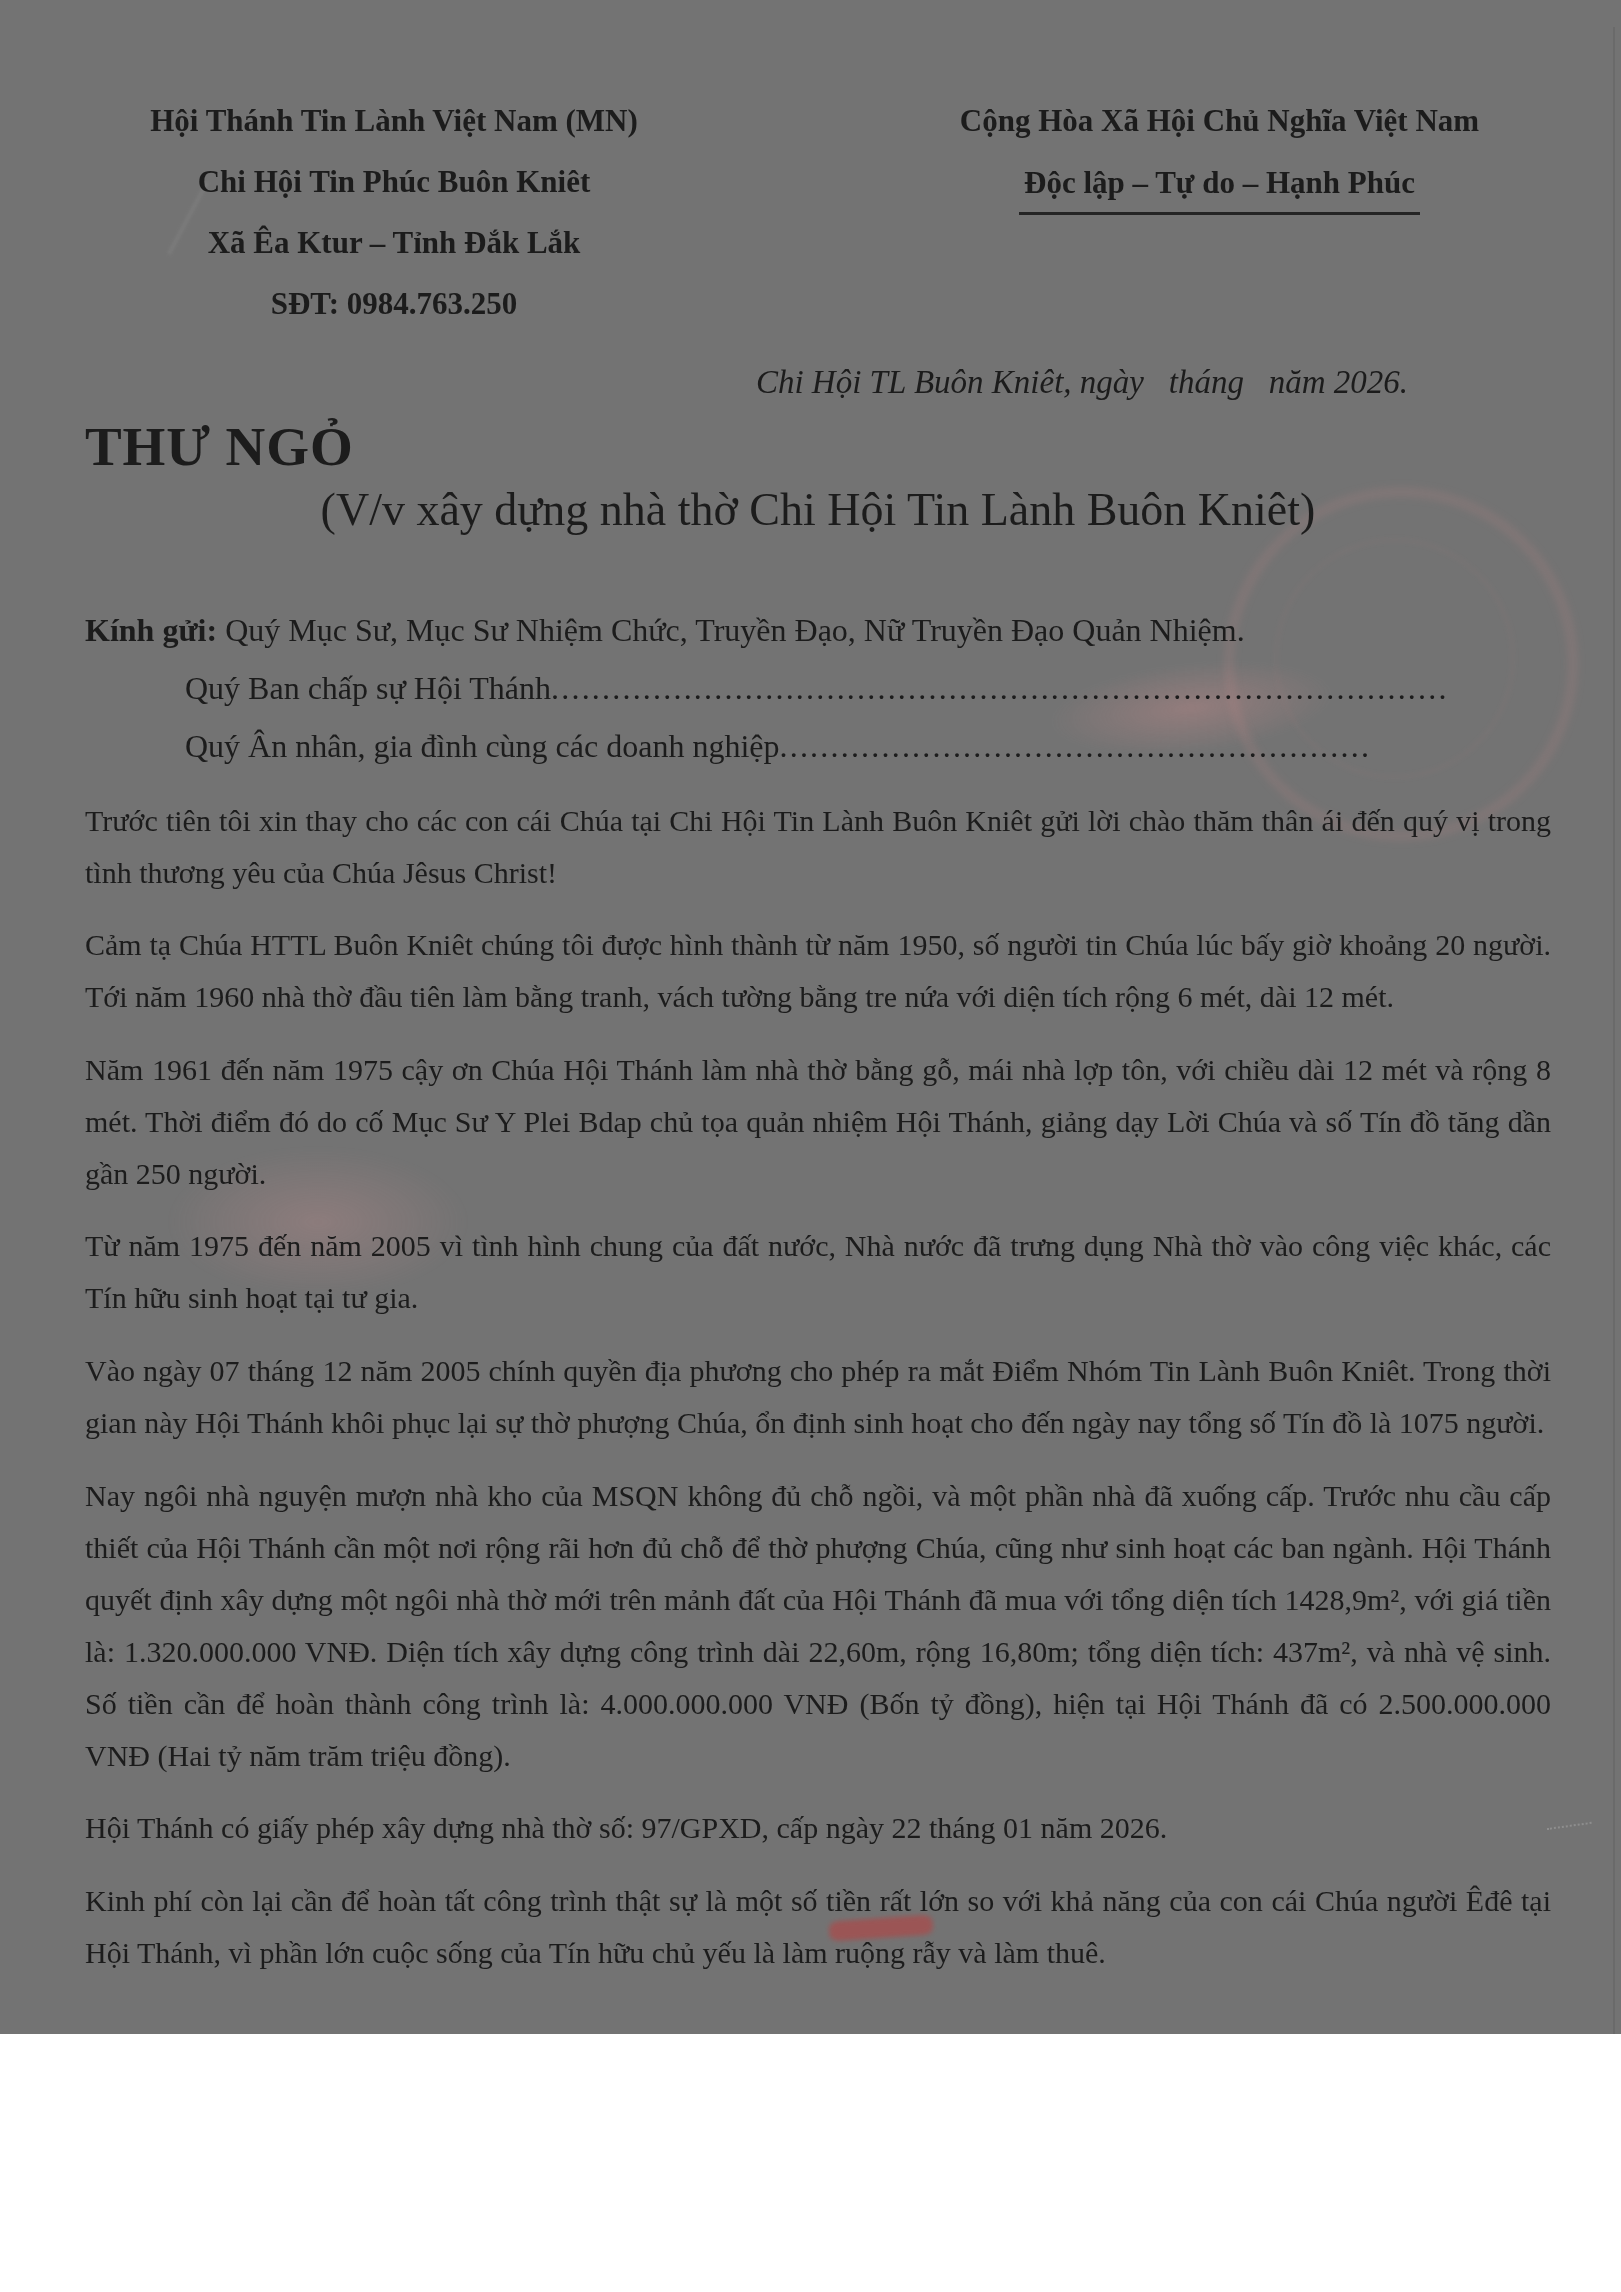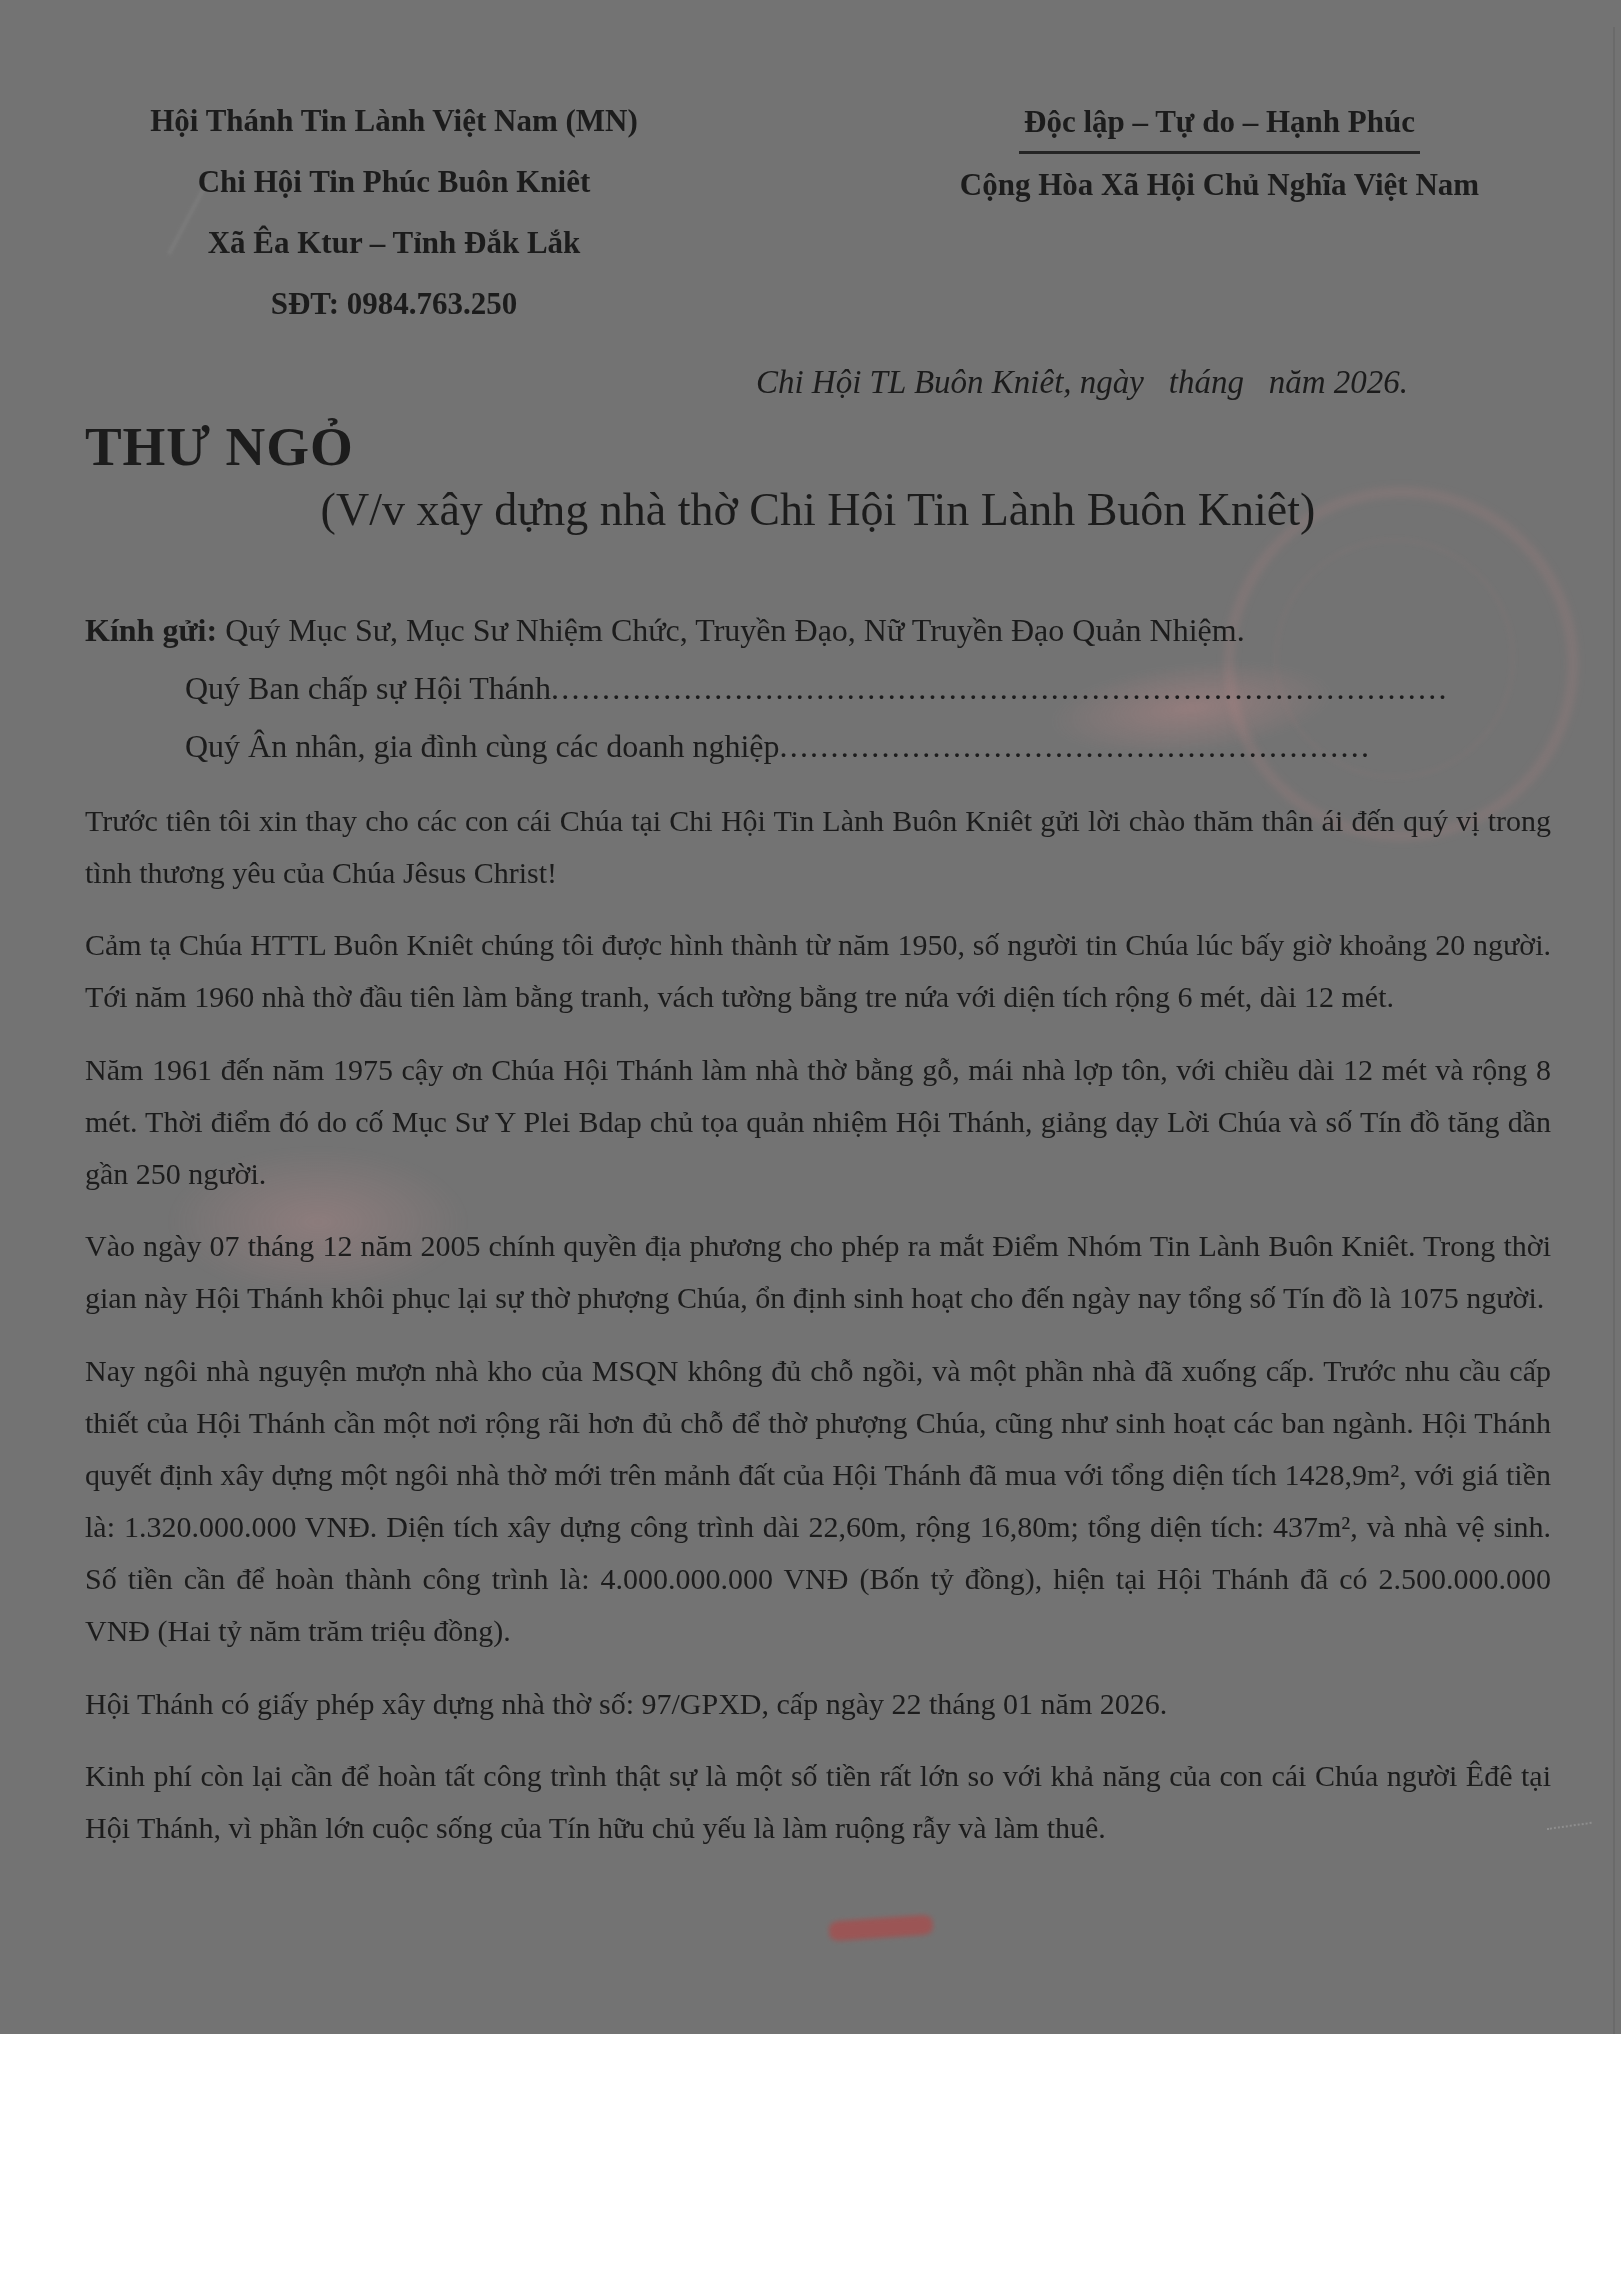--- a/index.html
+++ b/index.html
@@ -72,22 +72,22 @@
   <div class="content">
 
     <div class="header">
       <div class="h-left">
         <div>Hội Thánh Tin Lành Việt Nam (MN)</div>
         <div>Chi Hội Tin Phúc Buôn Kniêt</div>
         <div>Xã Êa Ktur – Tỉnh Đắk Lắk</div>
         <div>SĐT: 0984.763.250</div>
       </div>
       <div class="h-right">
+        <div>Cộng Hòa Xã Hội Chủ Nghĩa Việt Nam</div>
         <div><span class="motto">Độc lập – Tự do – Hạnh Phúc</span></div>
-        <div>Cộng Hòa Xã Hội Chủ Nghĩa Việt Nam</div>
       </div>
     </div>
 
     <div class="dateline">Chi Hội TL Buôn Kniêt, ngày   tháng   năm 2026.</div>
 
     <div class="title">THƯ NGỎ</div>
     <div class="subtitle">(V/v xây dựng nhà thờ Chi Hội Tin Lành Buôn Kniêt)</div>
 
     <div class="salutation">
       <div class="sal-line1">
@@ -98,20 +98,21 @@
       </div>
       <div class="sal-row">
         <span>Quý Ân nhân, gia đình cùng các doanh nghiệp</span><span class="dots">..........................................................</span>
       </div>
     </div>
 
     <div class="bodytext">
       <p>Trước tiên tôi xin thay cho các con cái Chúa tại Chi Hội Tin Lành Buôn Kniêt gửi lời chào thăm thân ái đến quý vị trong tình thương yêu của Chúa Jêsus Christ!</p>
       <p>Cảm tạ Chúa HTTL Buôn Kniêt chúng tôi được hình thành từ năm 1950, số người tin Chúa lúc bấy giờ khoảng 20 người. Tới năm 1960 nhà thờ đầu tiên làm bằng tranh, vách tường bằng tre nứa với diện tích rộng 6 mét, dài 12 mét.</p>
       <p>Năm 1961 đến năm 1975 cậy ơn Chúa Hội Thánh làm nhà thờ bằng gỗ, mái nhà lợp tôn, với chiều dài 12 mét và rộng 8 mét. Thời điểm đó do cố Mục Sư Y Plei Bdap chủ tọa quản nhiệm Hội Thánh, giảng dạy Lời Chúa và số Tín đồ tăng dần gần 250 người.</p>
+      <p>Từ năm 1975 đến năm 2005 vì tình hình chung của đất nước, Nhà nước đã trưng dụng Nhà thờ vào công việc khác, các Tín hữu sinh hoạt tại tư gia.</p>
       <p>Vào ngày 07 tháng 12 năm 2005 chính quyền địa phương cho phép ra mắt Điểm Nhóm Tin Lành Buôn Kniêt. Trong thời gian này Hội Thánh khôi phục lại sự thờ phượng Chúa, ổn định sinh hoạt cho đến ngày nay tổng số Tín đồ là 1075 người.</p>
       <p>Nay ngôi nhà nguyện mượn nhà kho của MSQN không đủ chỗ ngồi, và một phần nhà đã xuống cấp. Trước nhu cầu cấp thiết của Hội Thánh cần một nơi rộng rãi hơn đủ chỗ để thờ phượng Chúa, cũng như sinh hoạt các ban ngành. Hội Thánh quyết định xây dựng một ngôi nhà thờ mới trên mảnh đất của Hội Thánh đã mua với tổng diện tích 1428,9m², với giá tiền là: 1.320.000.000 VNĐ. Diện tích xây dựng công trình dài 22,60m, rộng 16,80m; tổng diện tích: 437m², và nhà vệ sinh. Số tiền cần để hoàn thành công trình là: 4.000.000.000 VNĐ (Bốn tỷ đồng), hiện tại Hội Thánh đã có 2.500.000.000 VNĐ (Hai tỷ năm trăm triệu đồng).</p>
       <p>Hội Thánh có giấy phép xây dựng nhà thờ số: 97/GPXD, cấp ngày 22 tháng 01 năm 2026.</p>
       <p>Kinh phí còn lại cần để hoàn tất công trình thật sự là một số tiền rất lớn so với khả năng của con cái Chúa người Êđê tại Hội Thánh, vì phần lớn cuộc sống của Tín hữu chủ yếu là làm ruộng rẫy và làm thuê.</p>
     </div>
 
   </div>
 </div>
 
 

